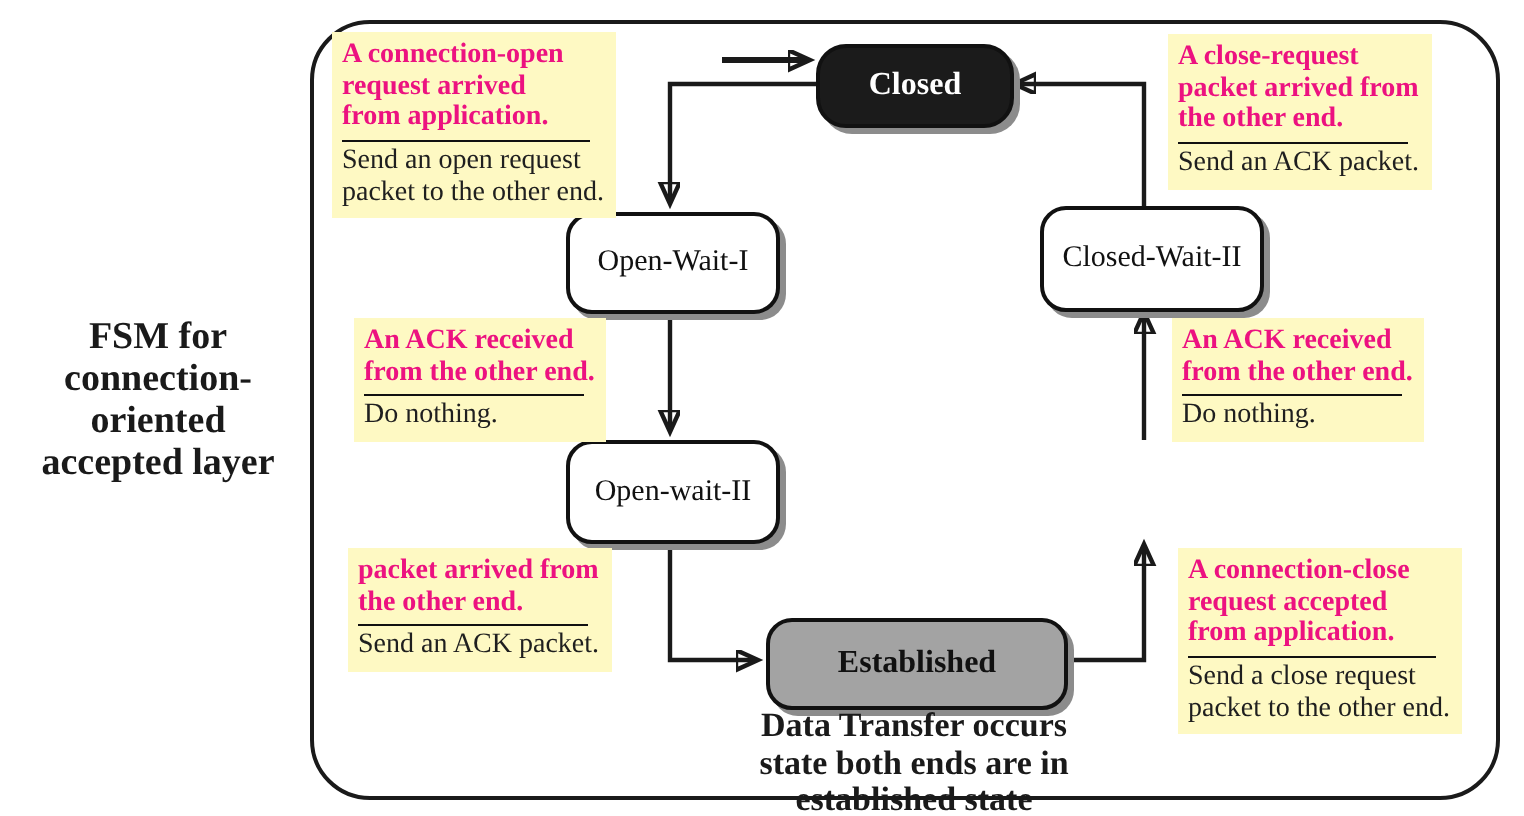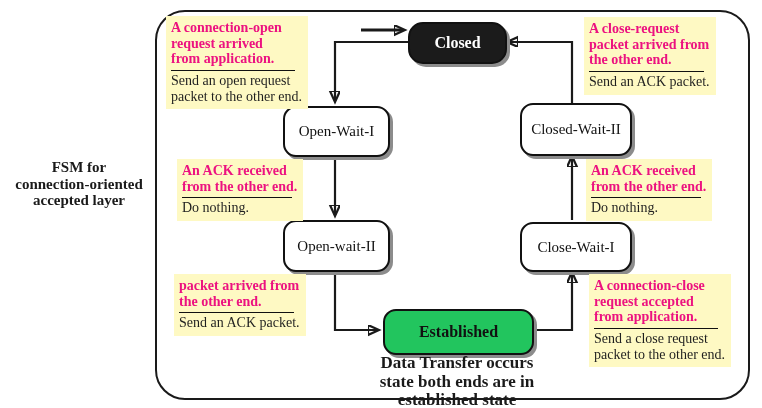--- a/index.html
+++ b/index.html
@@ -6,21 +6,21 @@
   #stage{
     position:relative;width:762px;height:408px;background:#ffffff;overflow:hidden;
     font-family:"Liberation Serif","DejaVu Serif",serif;color:#1a1a1a;
   }
   .boundary{
     position:absolute;left:155px;top:10px;width:591px;height:386px;
     border:2.2px solid #1a1a1a;border-radius:30px;background:transparent;
   }
   .side-label{
     position:absolute;left:2px;top:159px;width:154px;text-align:center;
-    font-weight:bold;font-size:15px;line-height:1.1;color:#1a1a1a;
+    font-weight:bold;font-size:19px;line-height:1.1;color:#1a1a1a;
   }
   .side-label span{display:block;}
   .state{
     position:absolute;display:flex;align-items:center;justify-content:center;
     background:#ffffff;border:2px solid #111111;border-radius:13px;
     box-shadow:3px 3px 0 #8c8c8c;font-size:15px;color:#111111;text-align:center;
   }
   .state.black{background:#1b1b1b;color:#ffffff;font-weight:bold;font-size:16px;}
   .state.pink{font-weight:bold;font-size:16px;}
   .note{
@@ -77,27 +77,24 @@
   </div>
 
   <div class="state" style="left:283px;top:106px;width:103px;height:47px;">
     <span>Open-Wait-I</span>
   </div>
 
   <div class="state" style="left:283px;top:220px;width:103px;height:48px;">
     <span>Open-wait-II</span>
   </div>
 
-  <div class="state pink" style="left:383px;top:309px;width:147px;height:42px;background:#22c55e;">
+  <div class="state pink" style="left:383px;top:309px;width:147px;height:42px;background:#a3a3a3;">
     <span>Established</span>
   </div>
 
-  <div class="state" style="left:520px;top:222px;width:108px;height:46px;">
-    <span>Close-Wait-I</span>
-  </div>
 
   <div class="state" style="left:520px;top:103px;width:108px;height:49px;">
     <span>Closed-Wait-II</span>
   </div>
 
   <div class="note" style="left:166px;top:16px;">
     <div class="event" style="color:#EC1280;">
       <span>A connection-open</span>
       <span>request arrived</span>
       <span>from application.</span>

